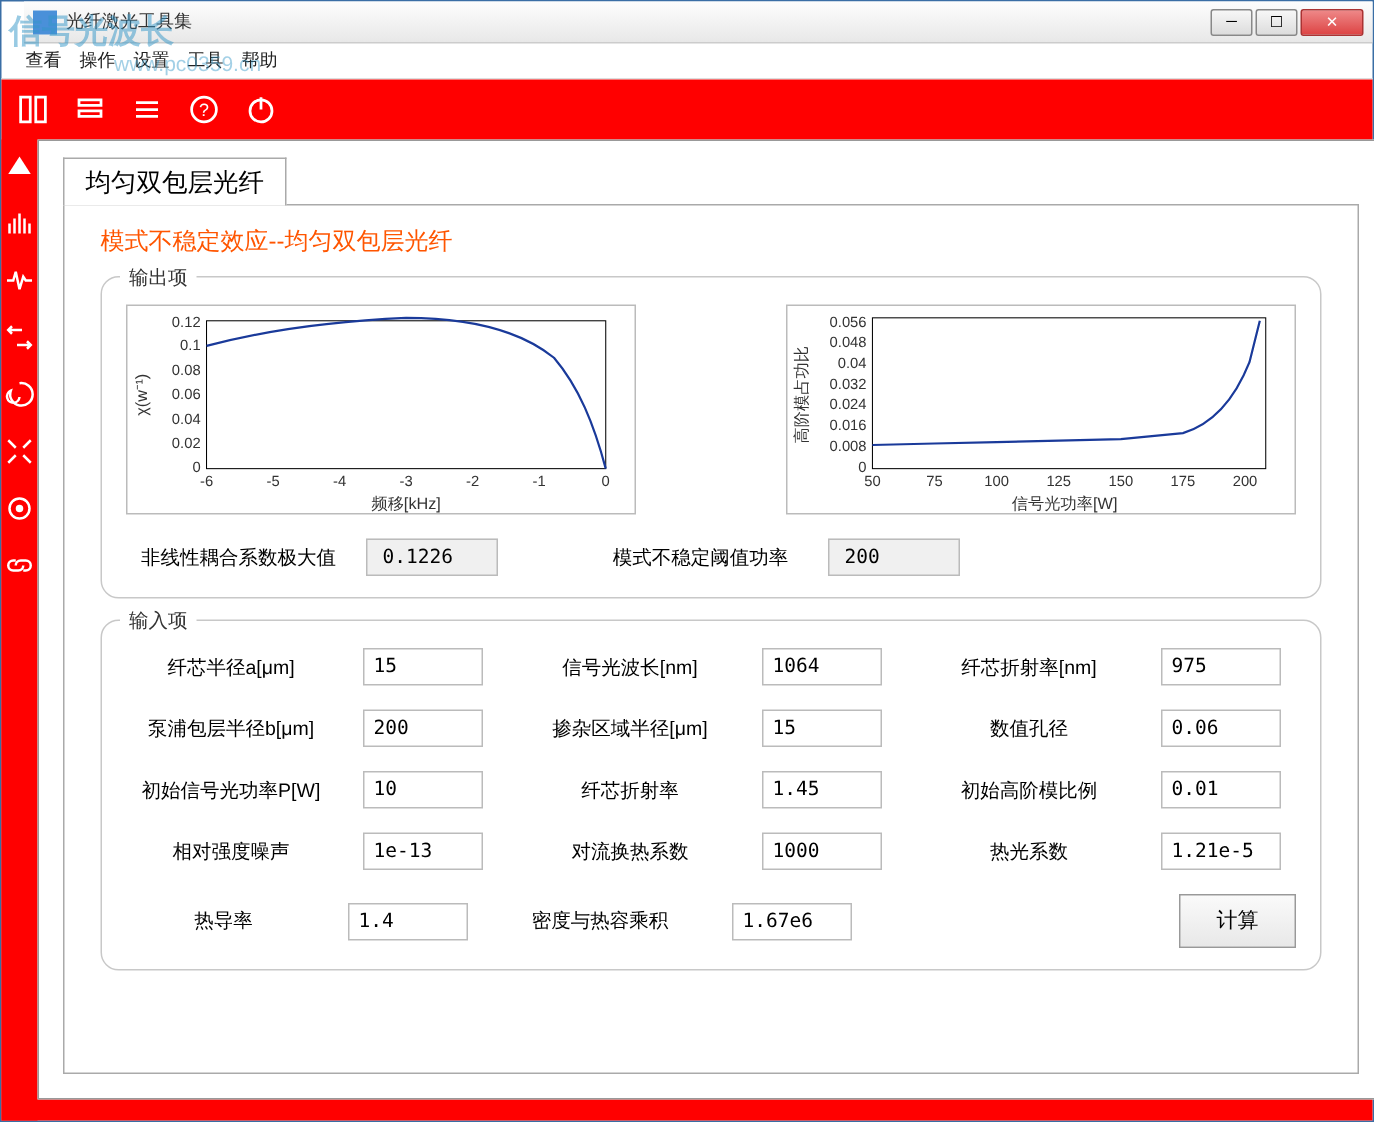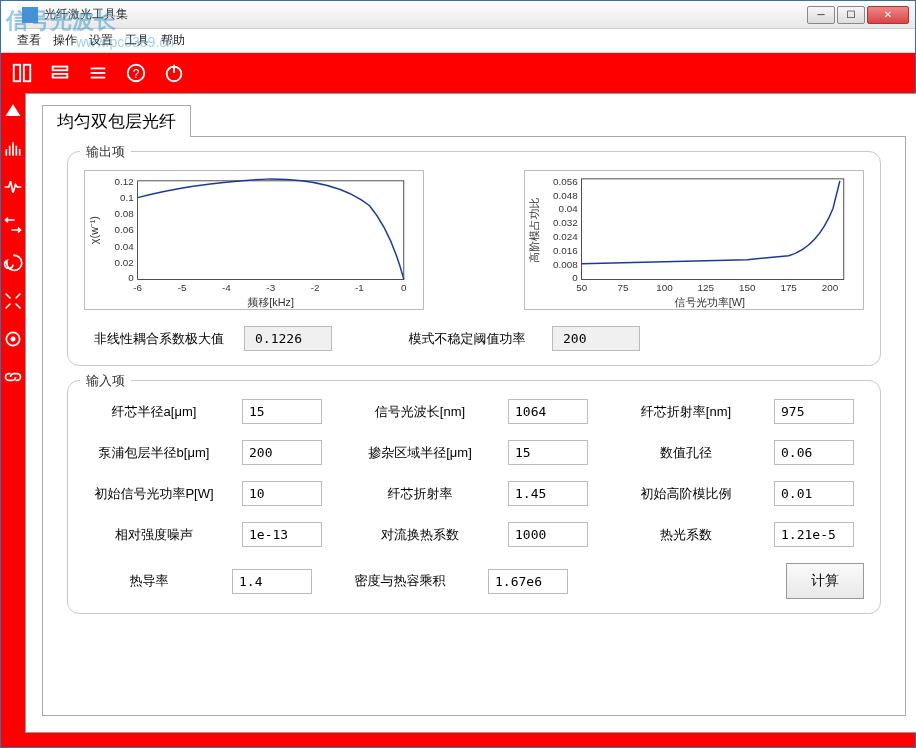--- a/index.html
+++ b/index.html
@@ -172,20 +172,21 @@
               <path d="M15 12 A4 4 0 0 1 11 16 L7 16 A4 4 0 0 1 7 8 L9 8"></path>
             </svg>
           </div>
       </div>
 
       <div class="main">
         <div class="tabs">
           <div class="tab">均匀双包层光纤</div>
         </div>
         <div class="panel">
+          <div class="section-title">模式不稳定效应--均匀双包层光纤</div>
 
           <div class="groupbox">
             <div class="legend">输出项</div>
             <div class="output-row">
               <div class="chart-box">
                 <svg viewBox="0 0 340 140">
                   <g transform="translate(52,10)">
                     <rect x="0" y="0" width="270" height="100" fill="none" stroke="#000" stroke-width="0.7"></rect>
 
                     <g class="axis-text">

